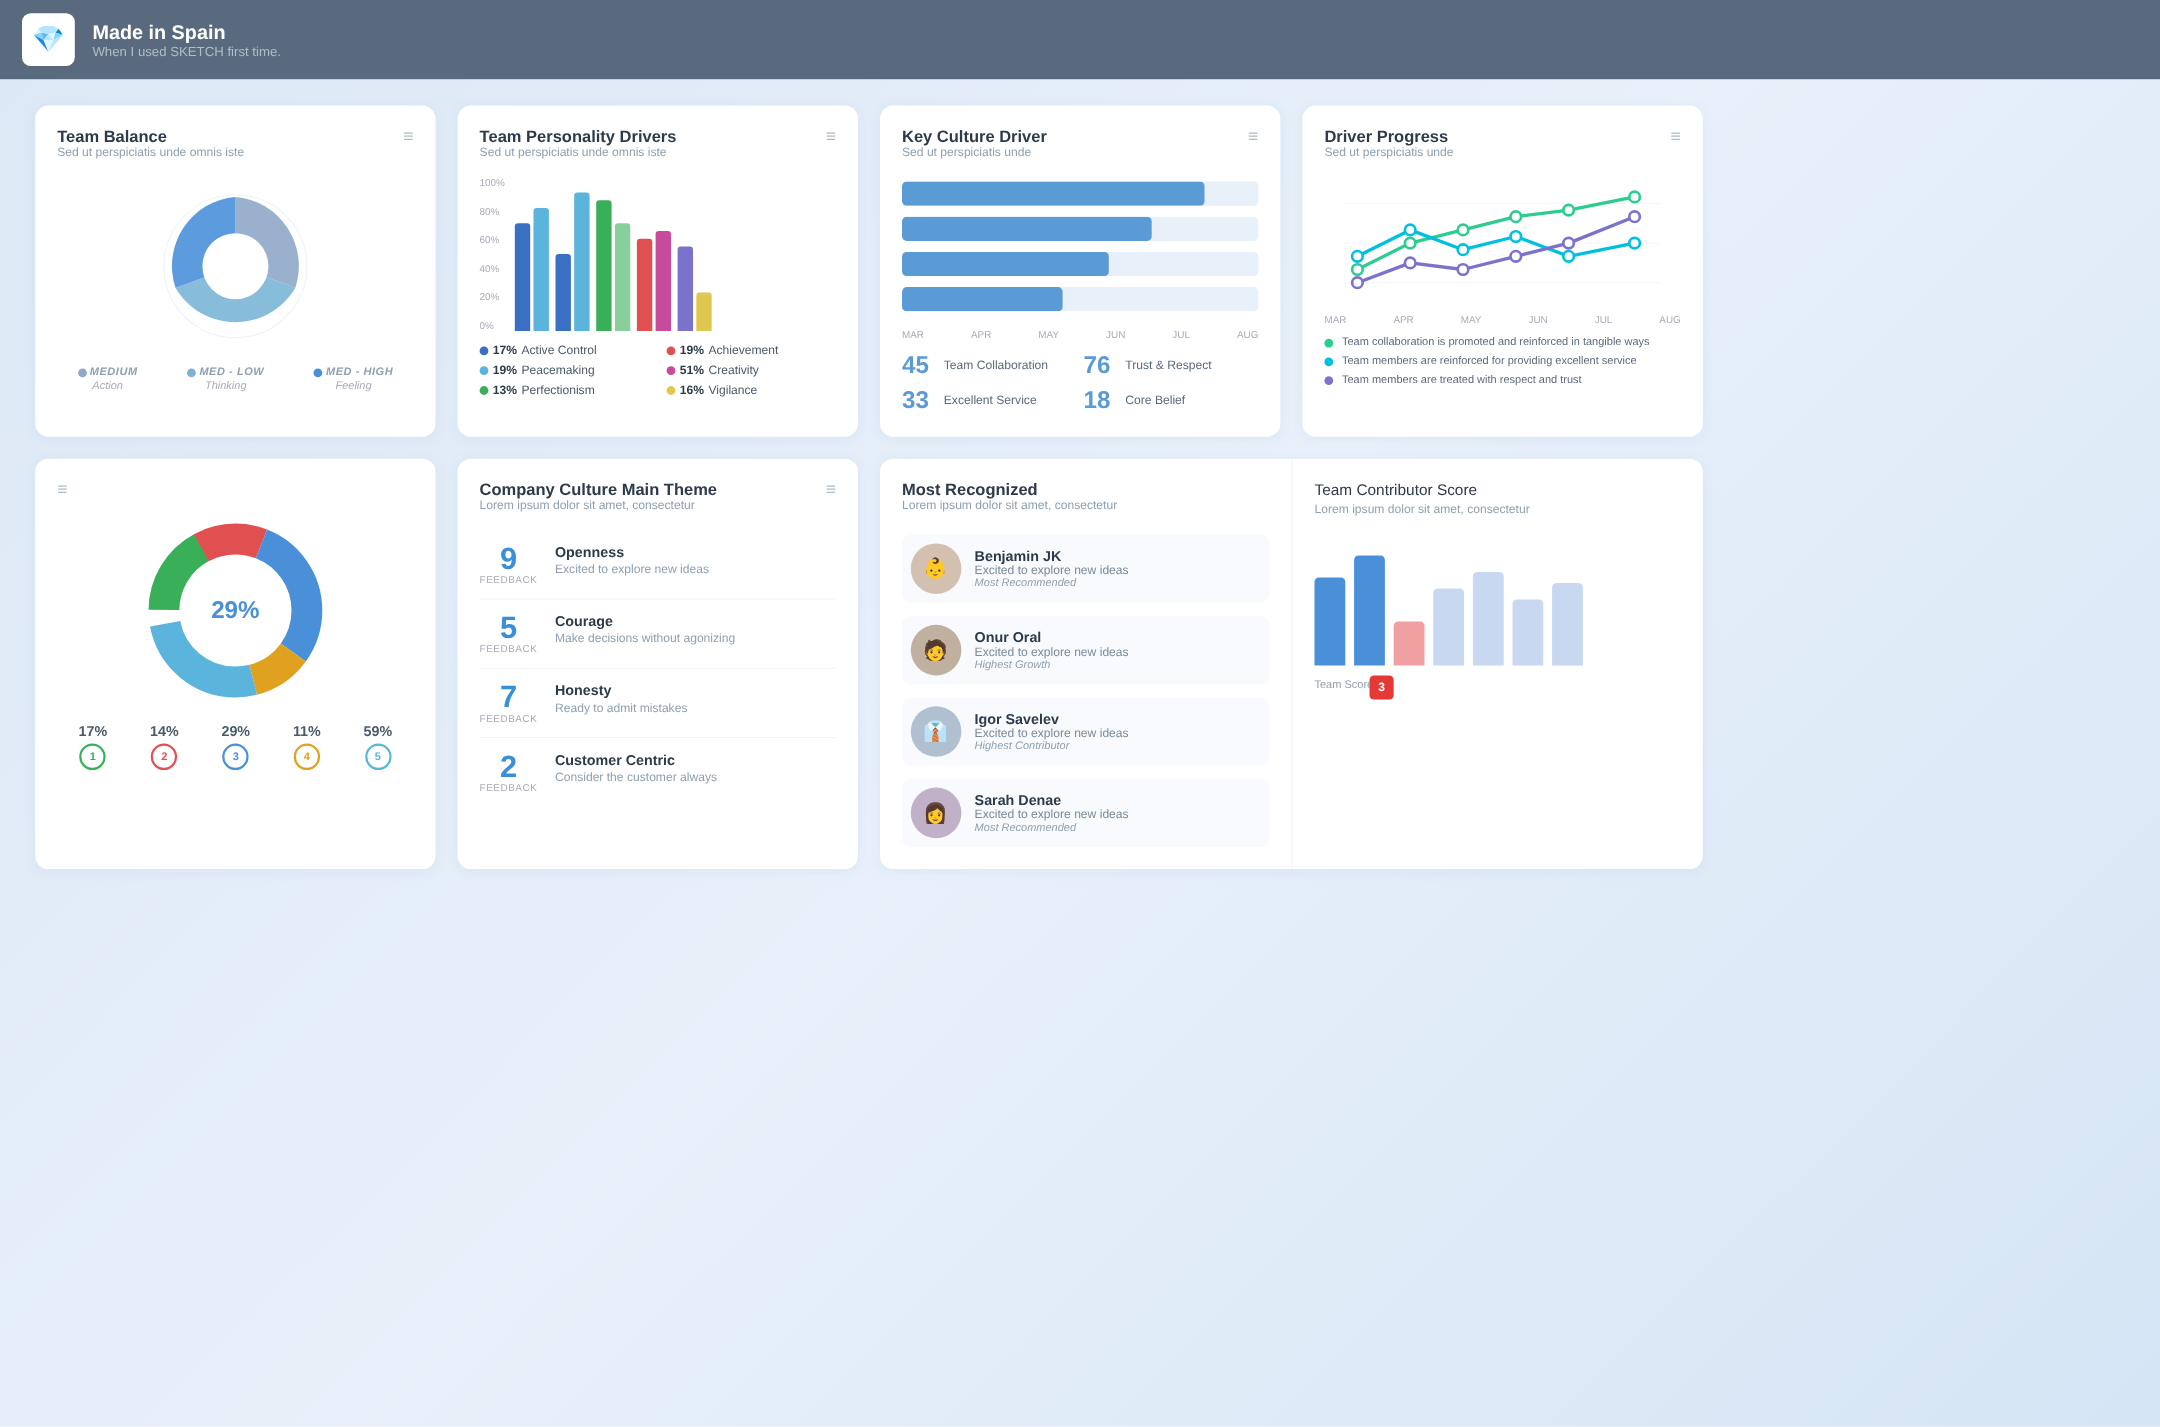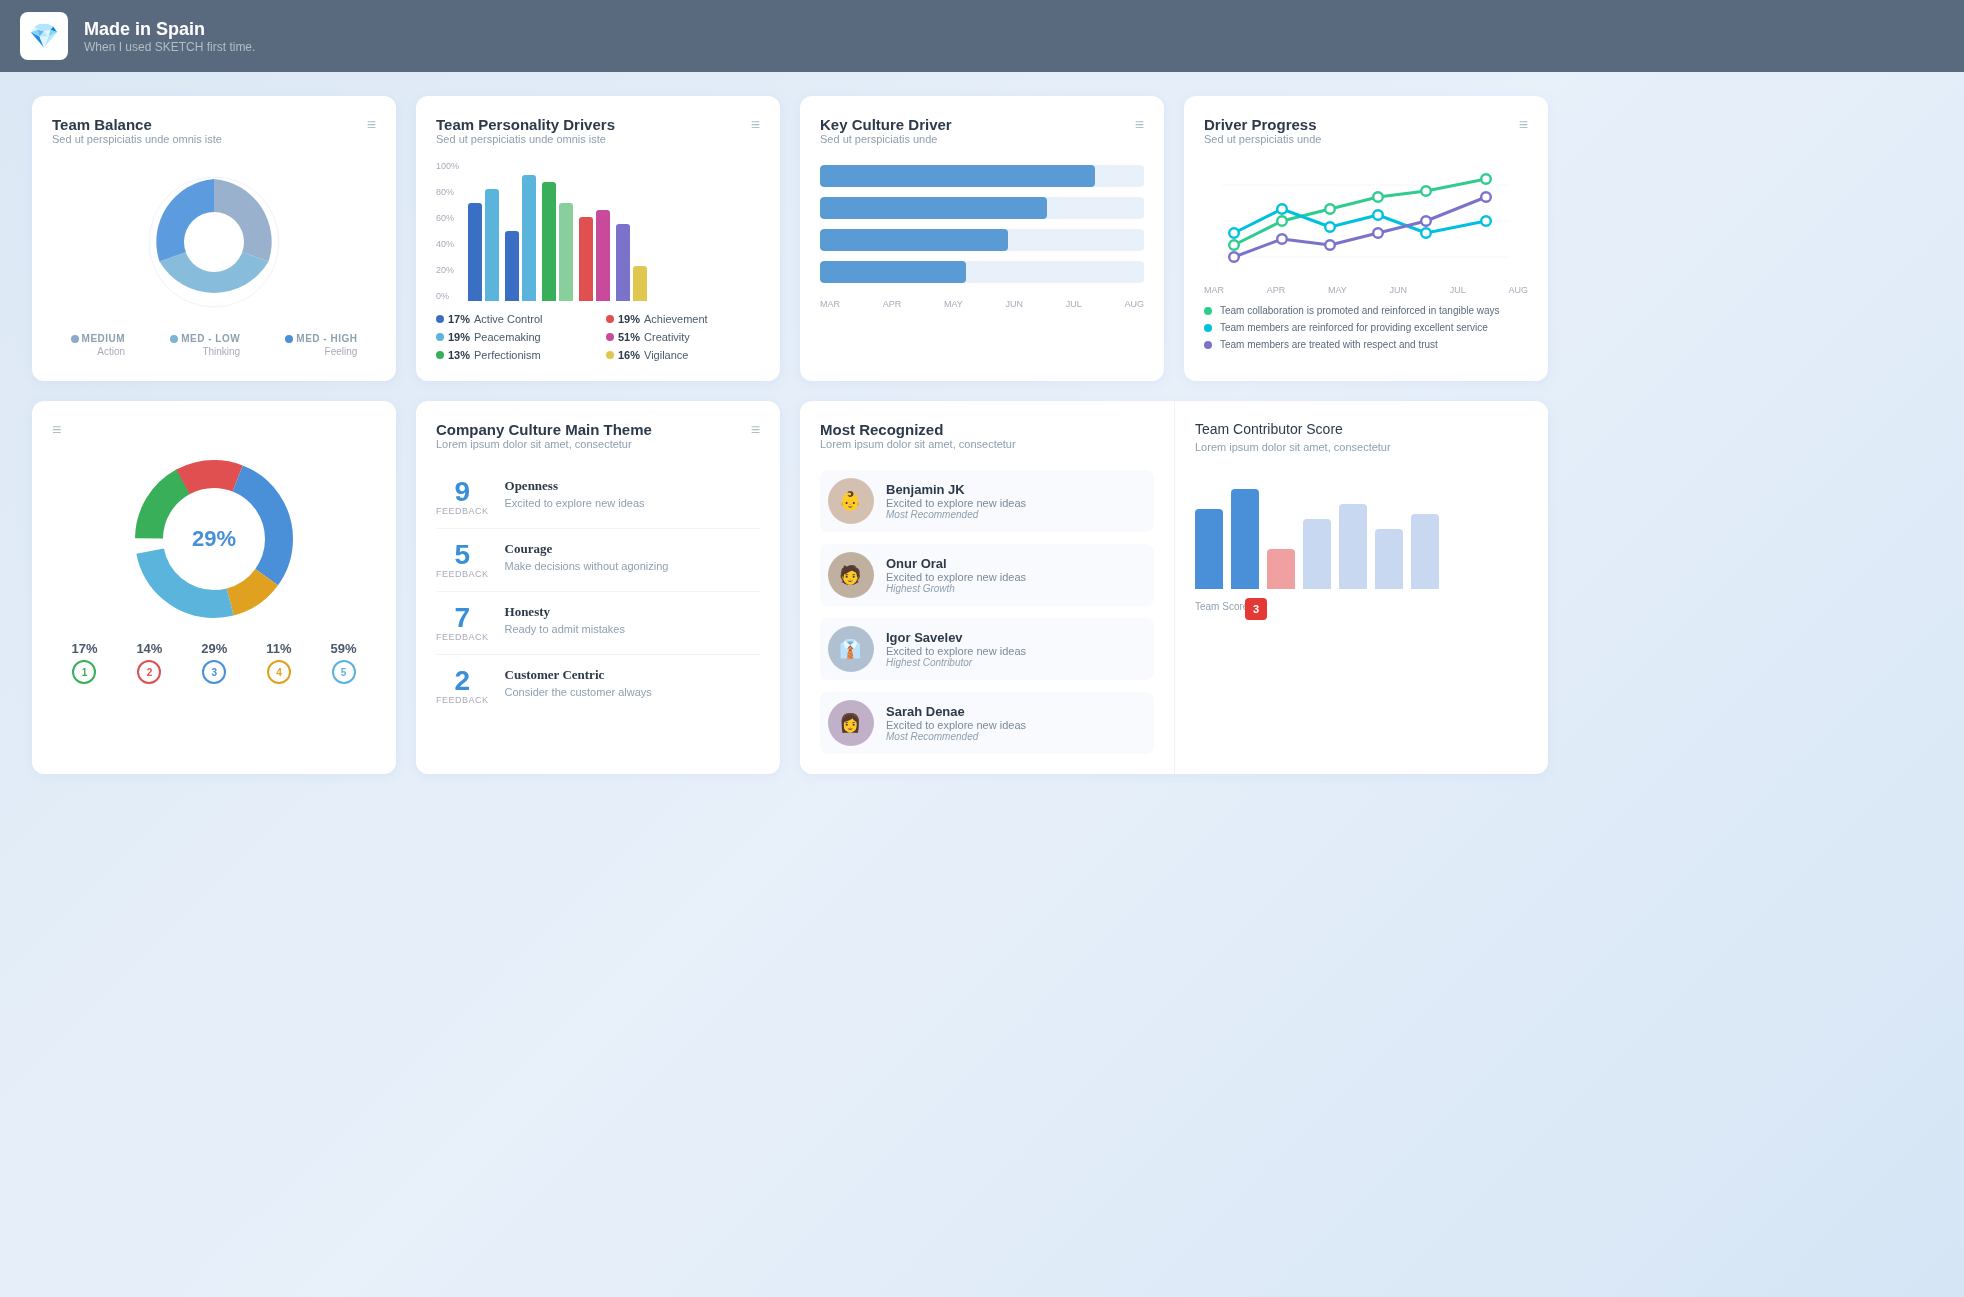--- a/index.html
+++ b/index.html
@@ -91,22 +91,23 @@
 
     .balance-legend {
       display: flex;
       justify-content: space-around;
       font-size: 10px;
       gap: 8px;
     }
     .legend-item {
       display: flex;
       flex-direction: column;
-      align-items: flex-end;
+      align-items: center;
       gap: 2px;
+      font-style: italic;
     }
     .legend-dot {
       width: 8px;
       height: 8px;
       border-radius: 50%;
       display: inline-block;
       margin-right: 3px;
     }
     .legend-label-row {
       display: flex;
@@ -318,21 +319,20 @@
       font-size: 9px;
       color: #aab;
       letter-spacing: 0.5px;
       text-transform: uppercase;
     }
     .theme-content h3 {
       font-size: 13px;
       font-weight: 700;
       color: #2d3a4a;
       margin-bottom: 3px;
-      font-family: Liberation Serif, serif;
     }
     .theme-content p {
       font-size: 11px;
       color: #8fa0b0;
     }
 
     .recognized-list {
       display: flex;
       flex-direction: column;
       gap: 12px;
@@ -599,20 +599,38 @@
           </div>
         </div>
     </div>
     <div class="culture-months">
       <span>MAR</span>
       <span>APR</span>
       <span>MAY</span>
       <span>JUN</span>
       <span>JUL</span>
       <span>AUG</span>
+    </div>
+    <div class="culture-stats">
+      <div class="culture-stat">
+        <span class="culture-number">45</span>
+        <span class="culture-label">Team Collaboration</span>
+      </div>
+      <div class="culture-stat">
+        <span class="culture-number">76</span>
+        <span class="culture-label">Trust &amp; Respect</span>
+      </div>
+      <div class="culture-stat">
+        <span class="culture-number">33</span>
+        <span class="culture-label">Excellent Service</span>
+      </div>
+      <div class="culture-stat">
+        <span class="culture-number">18</span>
+        <span class="culture-label">Core Belief</span>
+      </div>
     </div>
   </div>
 
   <div class="card culture-progress">
     <div class="card-header">
       <div>
         <div class="card-title">Driver Progress</div>
         <div class="card-subtitle">Sed ut perspiciatis unde</div>
       </div>
       <span class="menu-icon">≡</span>

